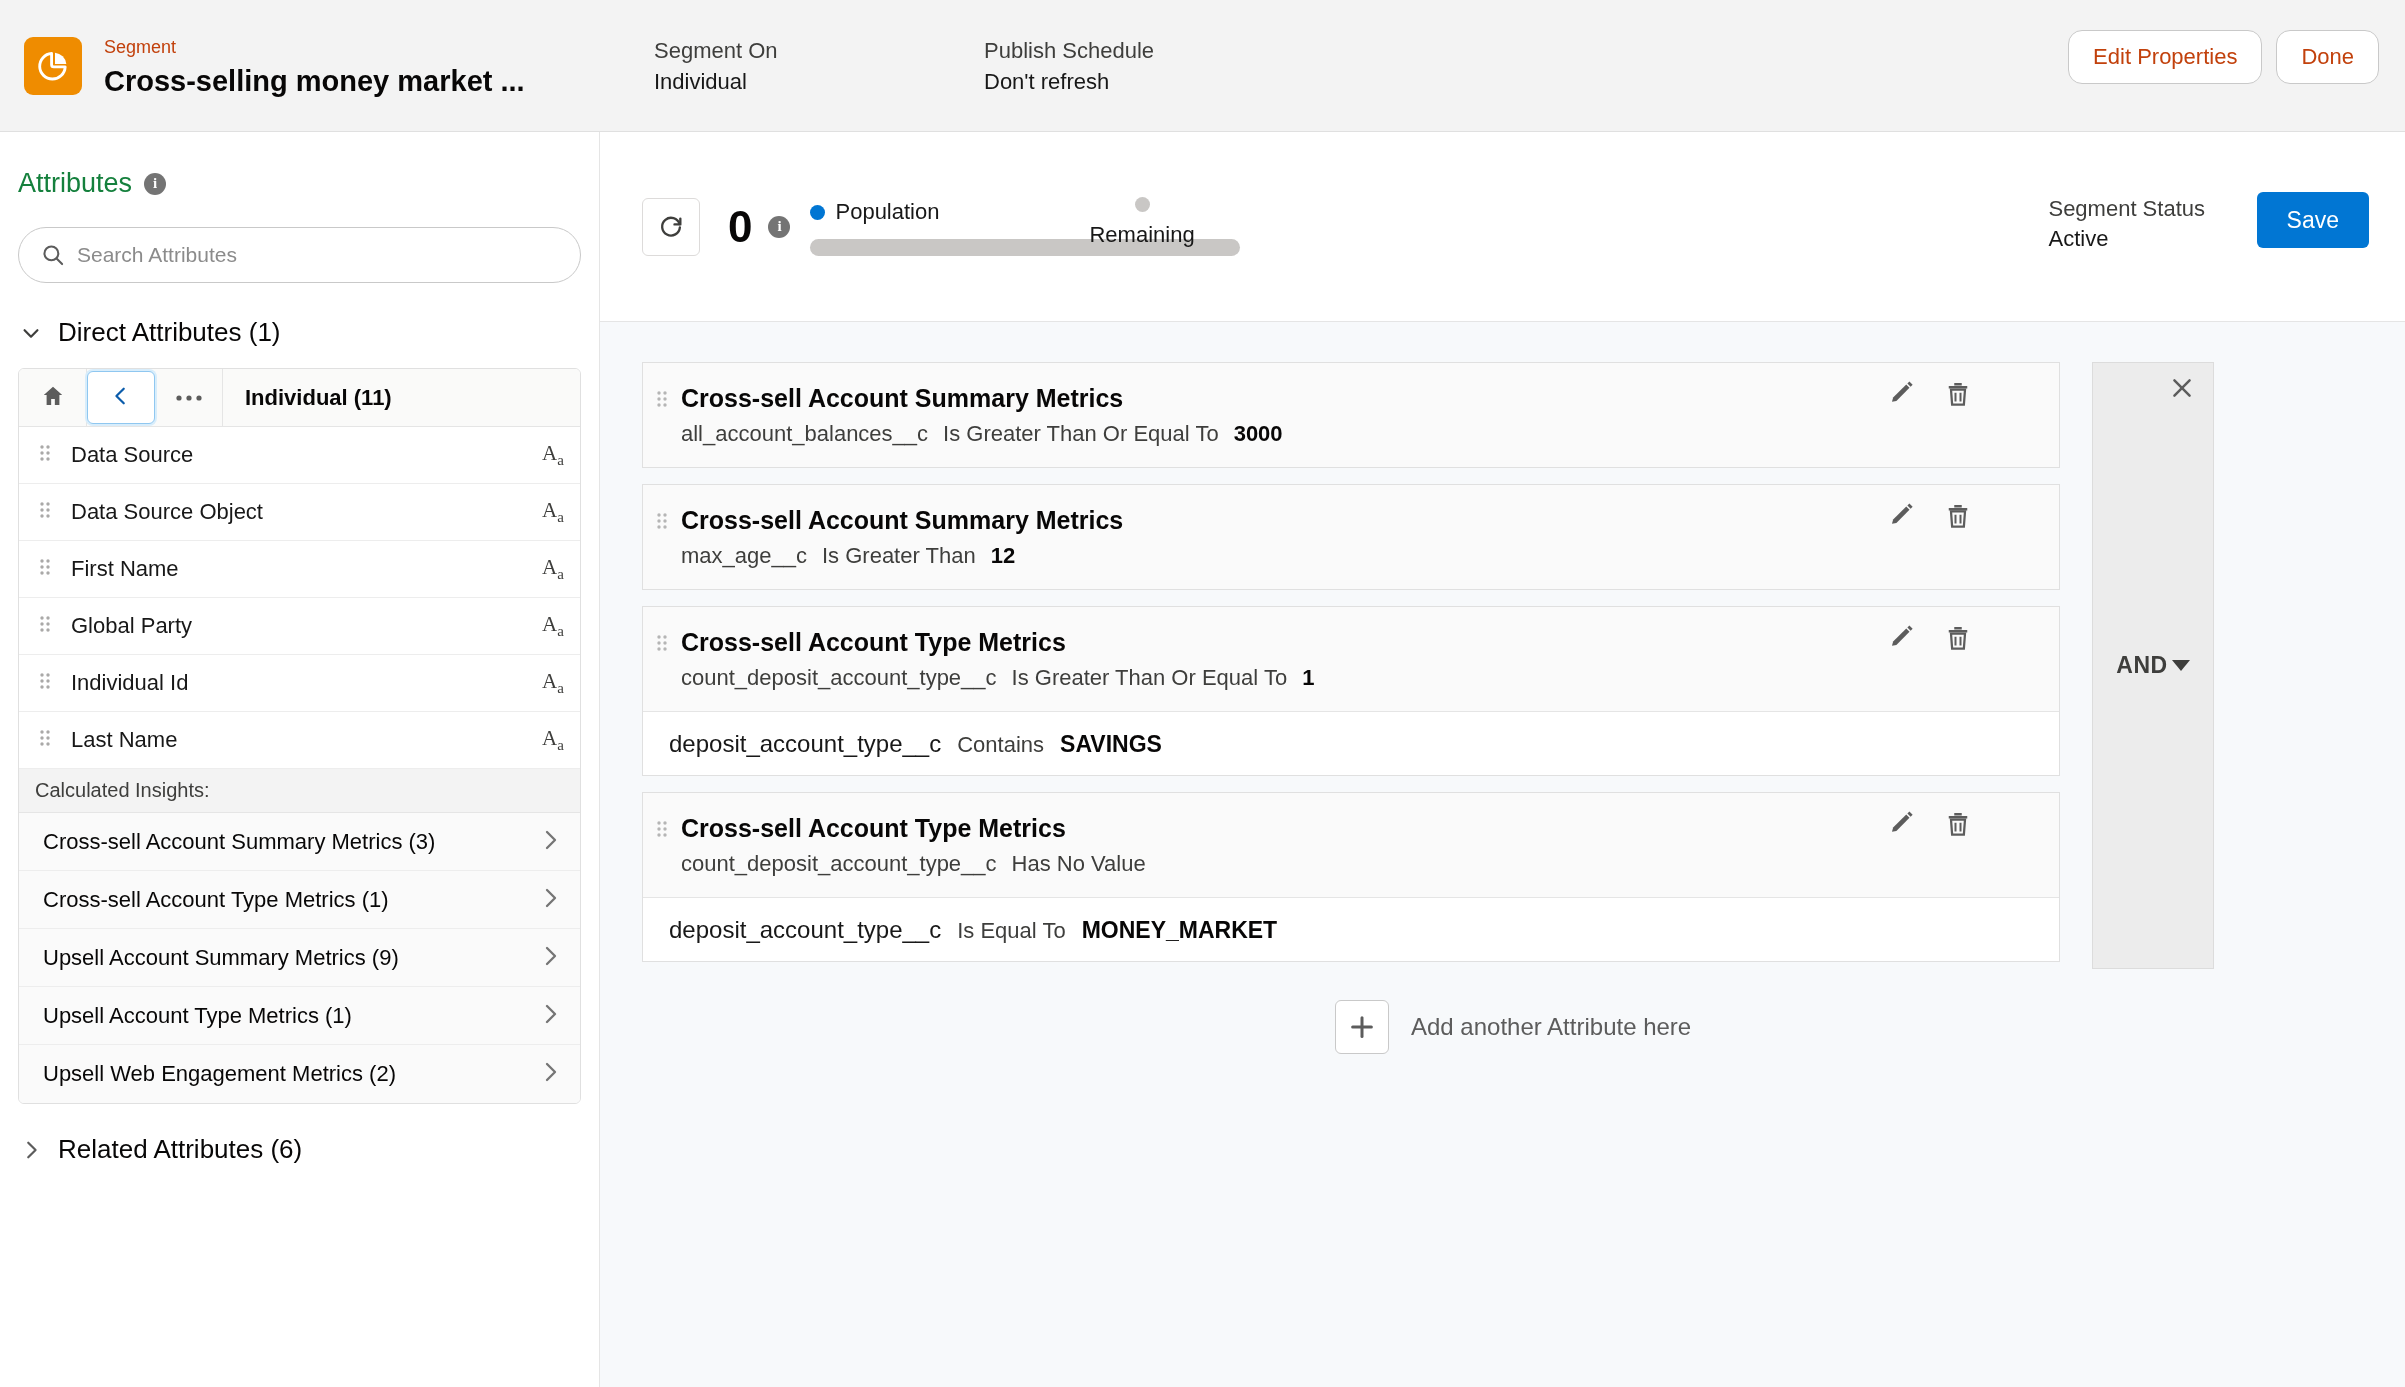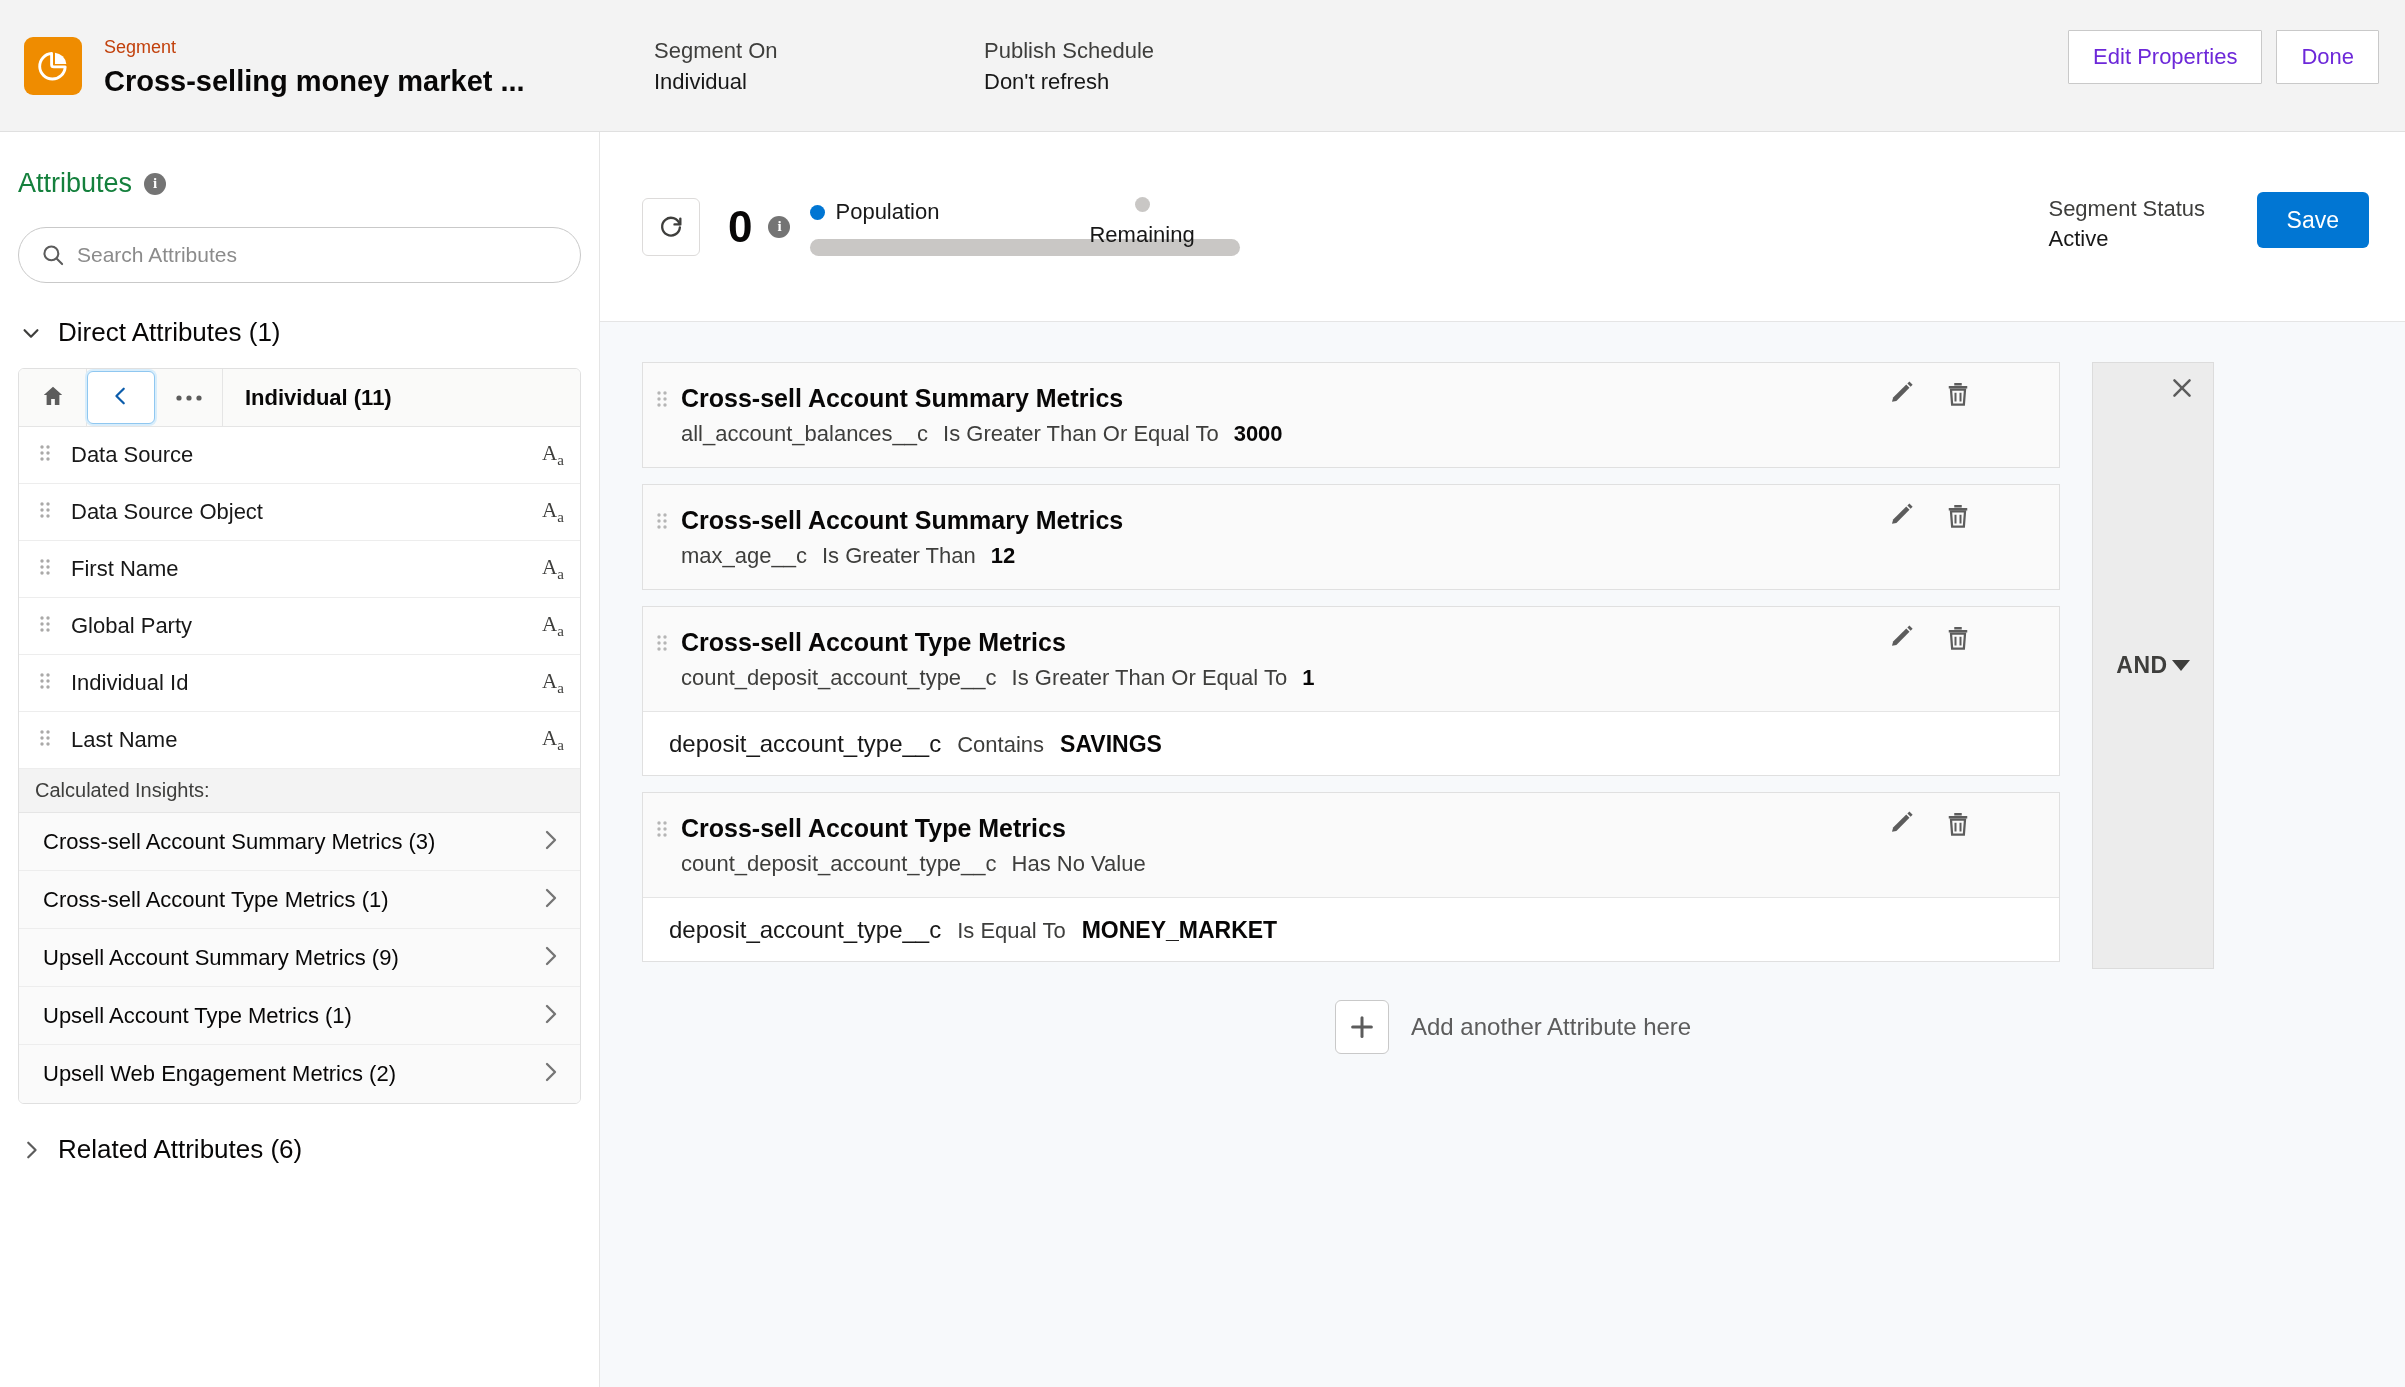--- a/index.html
+++ b/index.html
@@ -33,22 +33,22 @@
   }
   .meta-col { margin-left: 0; }
   .meta-col.seg-on { margin-left: 0px; width: 330px; }
   .meta-label { font-size: 22px; color: #3e3e3c; line-height: 31px; }
   .meta-value { font-size: 22px; color: #181818; line-height: 31px; }
   .header-actions {
     position: absolute; right: 26px; top: 30px;
     display: flex; gap: 14px;
   }
   .btn-neutral {
-    background: #fff; border: 1px solid #c9c9c9; border-radius: 1px;
-    color: #6d28d9; font-size: 22px; height: 54px;
+    background: #fff; border: 1px solid #c9c9c9; border-radius: 14px;
+    color: #c2410c; font-size: 22px; height: 54px;
     padding: 8px 24px; cursor: pointer; font-family: inherit;
     display: flex; align-items: center; justify-content: center;
   }
 
   
   .sidebar {
     position: absolute; top: 132px; left: 0;
     width: 600px; height: 1255px;
     background: #ffffff;
     border-right: 1px solid #e5e5e5;

